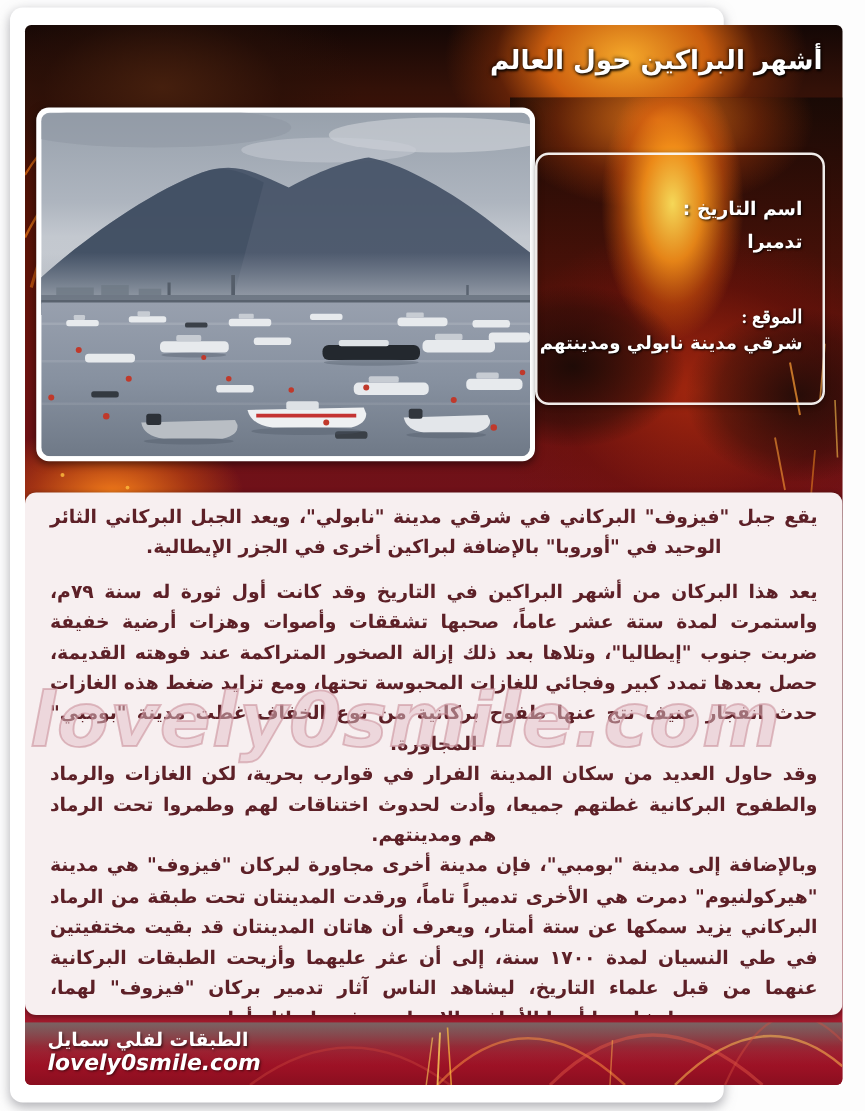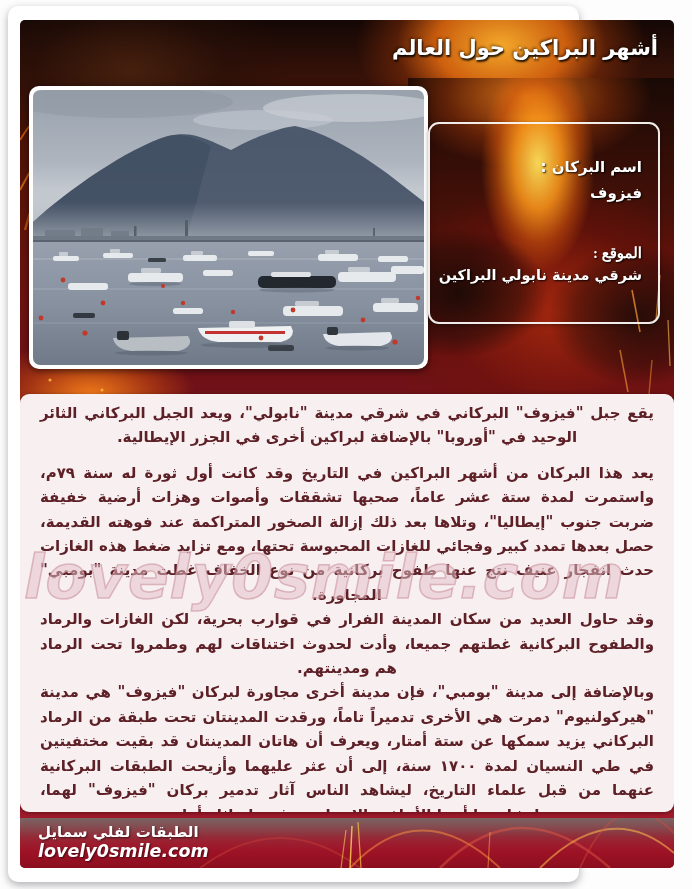--- a/index.html
+++ b/index.html
@@ -249,24 +249,24 @@
               <circle cx="130" cy="196" r="2"></circle>
             <circle cx="385" cy="208" r="2.2"></circle>
               <circle cx="200" cy="222" r="2.2"></circle>
               <circle cx="8" cy="228" r="2.4"></circle>
           </g>
         </g>
       </svg>
     </div>
 
     <div class="info-panel">
-      <div class="info-line il-1">اسم البركان :</div>
-      <div class="info-line il-2">فيزوف</div>
+      <div class="info-line il-1">اسم التاريخ :</div>
+      <div class="info-line il-2">تدميرا</div>
       <div class="info-line il-3">الموقع :</div>
-      <div class="info-line il-4">شرقي مدينة نابولي البراكين</div>
+      <div class="info-line il-4">شرقي مدينة نابولي ومدينتهم</div>
     </div>
 
     <div class="article">
       <p class="gap">يقع جبل "فيزوف" البركاني في شرقي مدينة "نابولي"، ويعد الجبل البركاني الثائر الوحيد في "أوروبا" بالإضافة لبراكين أخرى في الجزر الإيطالية.</p>
       <p>يعد هذا البركان من أشهر البراكين في التاريخ وقد كانت أول ثورة له سنة ٧٩م، واستمرت لمدة ستة عشر عاماً، صحبها تشققات وأصوات وهزات أرضية خفيفة ضربت جنوب "إيطاليا"، وتلاها بعد ذلك إزالة الصخور المتراكمة عند فوهته القديمة، حصل بعدها تمدد كبير وفجائي للغازات المحبوسة تحتها، ومع تزايد ضغط هذه الغازات حدث انفجار عنيف نتج عنها طفوح بركانية من نوع الخفاف غطت مدينة "بومبي" المجاورة.</p>
       <p>وقد حاول العديد من سكان المدينة الفرار في قوارب بحرية، لكن الغازات والرماد والطفوح البركانية غطتهم جميعا، وأدت لحدوث اختناقات لهم وطمروا تحت الرماد هم ومدينتهم.</p>
       <p>وبالإضافة إلى مدينة "بومبي"، فإن مدينة أخرى مجاورة لبركان "فيزوف" هي مدينة "هيركولنيوم" دمرت هي الأخرى تدميراً تاماً، ورقدت المدينتان تحت طبقة من الرماد البركاني يزيد سمكها عن ستة أمتار، ويعرف أن هاتان المدينتان قد بقيت مختفيتين في طي النسيان لمدة ١٧٠٠ سنة، إلى أن عثر عليهما وأزيحت الطبقات البركانية عنهما من قبل علماء التاريخ، ليشاهد الناس آثار تدمير بركان "فيزوف" لهما، وليشاهدوا أيضا الأحافير الإنسانية وغيرها ماثلة أمامهم.</p>
 
       <div class="watermark">lovely0smile.com</div>
     </div>

